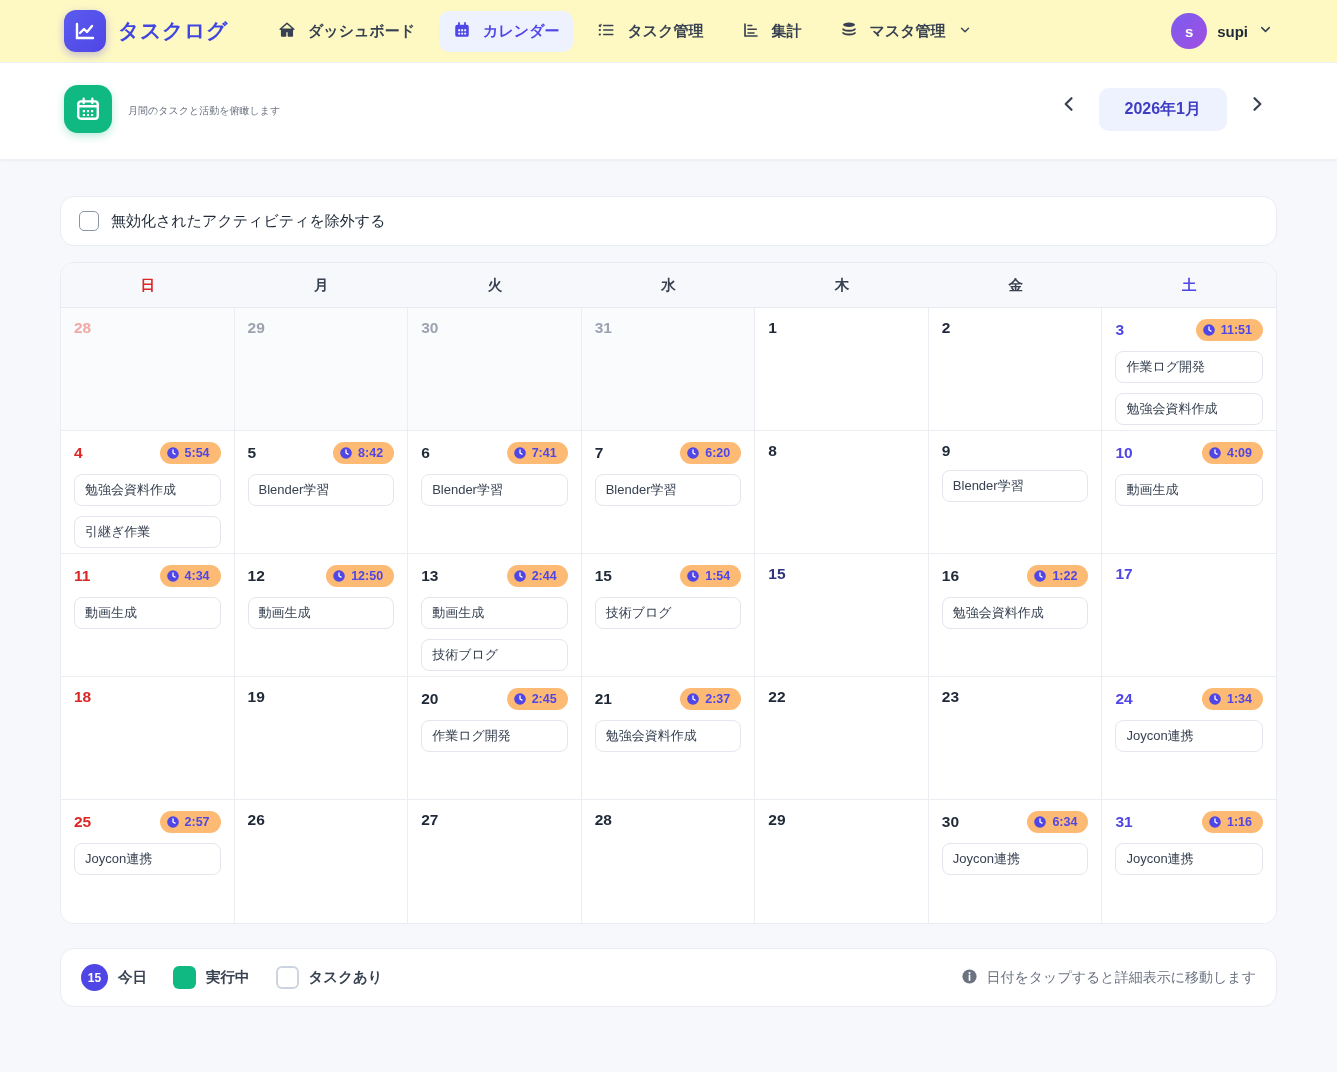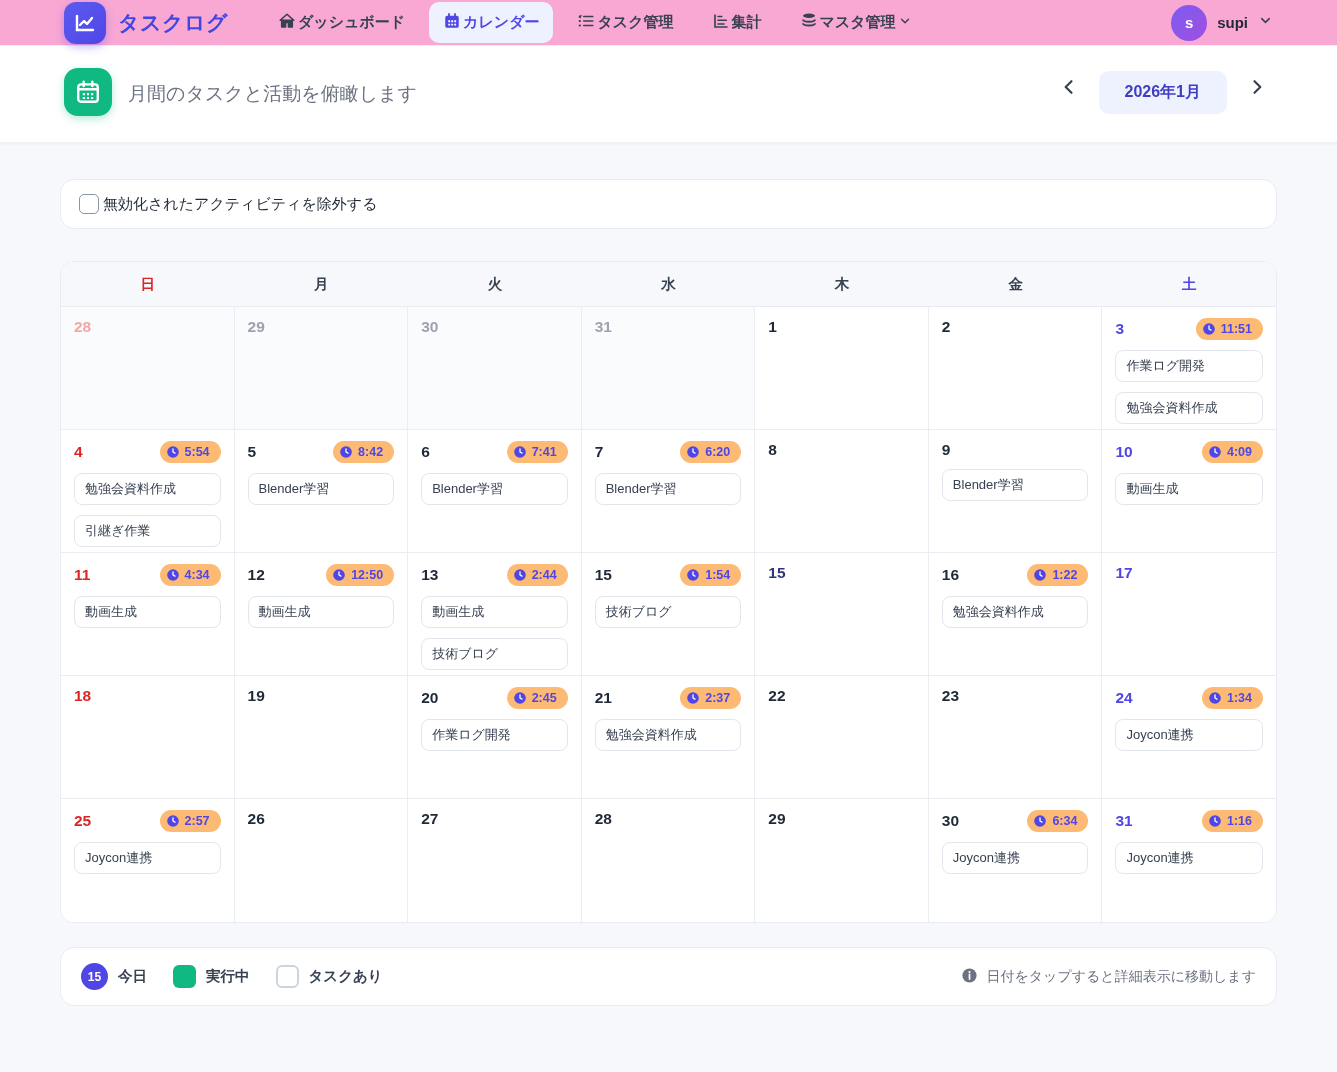--- a/index.html
+++ b/index.html
@@ -3,34 +3,34 @@
 <meta charset="utf-8">
 <style>
   * { margin:0; padding:0; box-sizing:border-box; }
   html,body { width:1337px; min-height:1072px; }
   body {
     font-family:"Liberation Sans","DejaVu Sans",sans-serif;
     background:#f7f8fc; color:#1f2937;
   }
   
   .navbar {
-    height:46px; background:#f9a8d4; border-bottom:1px solid #edf0f5;
+    height:63px; background:#fef9c3; border-bottom:1px solid #edf0f5;
     display:flex; align-items:center; padding:0 64px; gap:36px;
   }
   .brand { display:flex; align-items:center; gap:12px; }
   .brand-icon {
     width:42px; height:42px; border-radius:12px;
     background:linear-gradient(135deg,#5b5bf0,#4f46e5);
     display:flex; align-items:center; justify-content:center;
     box-shadow:0 3px 8px rgba(79,70,229,.35);
   }
   .brand-name { font-size:21px; font-weight:bold; color:#4046e0; letter-spacing:.5px; }
   .nav-items { display:flex; align-items:center; gap:10px; flex:1; }
   .nav-item {
-    display:flex; align-items:center; gap:2px; padding:10px 14px; border-radius:10px;
+    display:flex; align-items:center; gap:12px; padding:10px 14px; border-radius:10px;
     font-size:15px; color:#374151; cursor:pointer; white-space:nowrap; font-weight:600;
   }
   .nav-item.active { background:#eef2ff; color:#4f46e5; }
   .nav-item svg { flex:0 0 auto; }
   .nav-user { display:flex; align-items:center; gap:10px; cursor:pointer; }
   .avatar {
     width:36px; height:36px; border-radius:50%;
     background:linear-gradient(135deg,#7c5cf0,#a04fe0);
     color:#fff; font-size:15px; font-weight:bold;
     display:flex; align-items:center; justify-content:center;
@@ -43,21 +43,21 @@
     display:flex; align-items:center; justify-content:space-between;
     box-shadow:0 1px 2px rgba(16,24,40,.05); border-bottom:1px solid #eef0f5;
   }
   .ph-left { display:flex; align-items:center; gap:16px; }
   .ph-icon {
     width:48px; height:48px; border-radius:14px; background:#10b981;
     display:flex; align-items:center; justify-content:center;
     box-shadow:0 3px 8px rgba(16,185,129,.3);
   }
   .ph-title { font-size:25px; font-weight:bold; color:#111827; }
-  .ph-sub { font-size:19px; color:#6b7280; margin-top:4px; }
+  .ph-sub { font-size:10px; color:#6b7280; margin-top:4px; }
   .ph-right { display:flex; align-items:flex-start; gap:14px; }
   .nav-arrow {
     background:none; border:none; cursor:pointer; padding:6px;
     display:flex; align-items:center; justify-content:center;
   }
   .month-pill {
     background:#eef2ff; color:#3f3dc4; font-weight:bold; font-size:16px;
     padding:11px 26px; border-radius:10px; border:none; cursor:pointer;
     font-family:inherit;
   }
@@ -67,21 +67,21 @@
     display:flex; align-items:center; gap:9px; font-family:inherit;
     box-shadow:0 3px 8px rgba(79,70,229,.3); margin-left:8px;
   }
 
   
   .content { padding:36px 60px 20px; }
   .card {
     background:#fff; border:1px solid #e9ecf2; border-radius:14px;
   }
   .filter-card {
-    padding:14px 18px; display:flex; align-items:center; gap:4px; margin-bottom:32px;
+    padding:14px 18px; display:flex; align-items:center; gap:12px; margin-bottom:16px;
   }
   .checkbox {
     width:20px; height:20px; border:1.8px solid #8b95a8; border-radius:5px;
     background:#fff; cursor:pointer; flex:0 0 auto;
   }
   .filter-label { font-size:15px; color:#1f2937; cursor:pointer; }
 
   
   .calendar-card { overflow:hidden; margin-bottom:24px; }
   .weekday-row {

